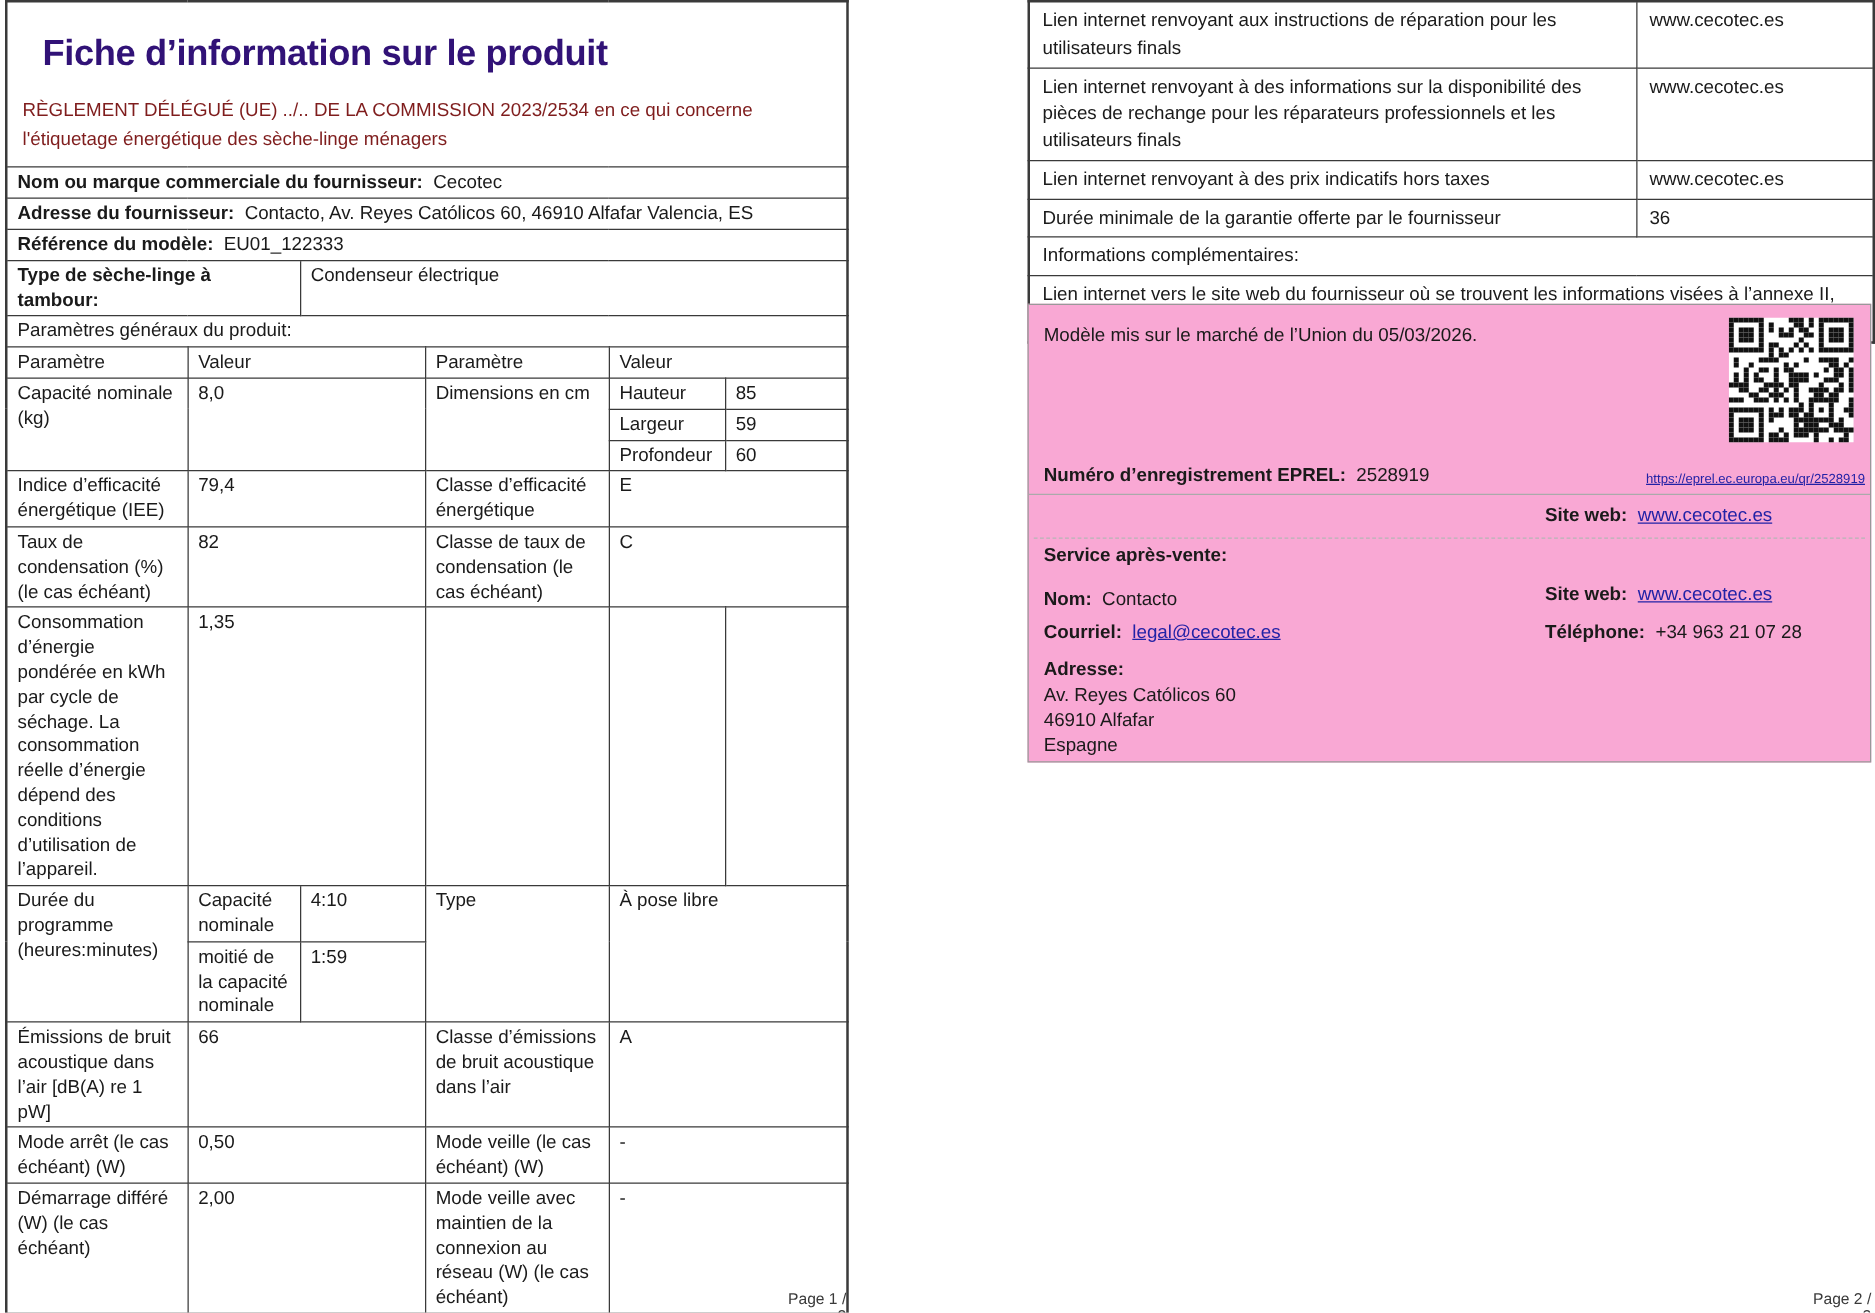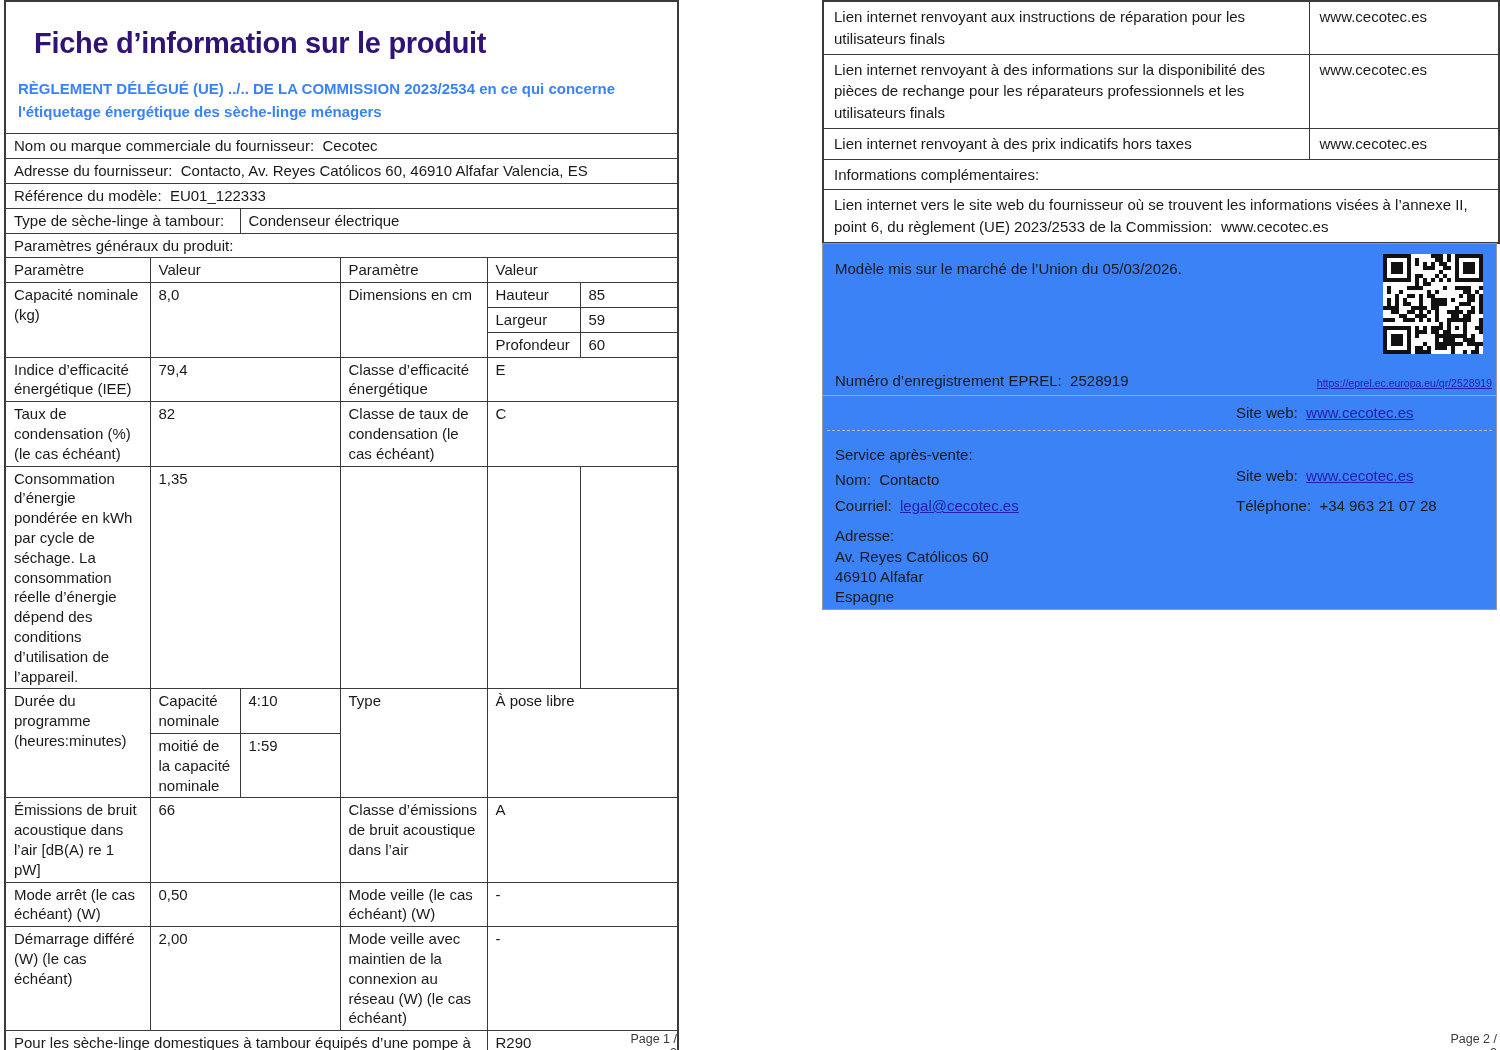--- a/index.html
+++ b/index.html
@@ -1,32 +1,32 @@
 <!DOCTYPE html>
 <html><head>
 <meta charset="utf-8">
 <style>
   html,body{margin:0;padding:0;background:#ffffff;}
   body{width:1500px;height:1050px;position:relative;font-family:"Liberation Sans",sans-serif;color:#1a1a1a;font-size:15px;}
-  .b{font-weight:normal;}
+  .b{font-weight:bold;}
   
   table.sheet{border-collapse:collapse;table-layout:fixed;position:absolute;background:#fff;}
   table.sheet td,table.sheet th{border:1.5px solid #3a3a3a;vertical-align:top;text-align:left;padding:2px 8px;font-weight:normal;line-height:1.32;box-sizing:border-box;}
   #left-table{left:4px;top:0px;width:673px;border:2px solid #3a3a3a;}
   #left-table .title-cell{padding:6px 12px 10px 12px;}
   #left-table h1{margin:16px;font-size:29px;font-weight:bold;color:#311277;letter-spacing:-0.3px;}
-  .reg-text{margin-top:9px;font-size:15px;line-height:1.5;color:#3b82f6;font-weight:bold;}
+  .reg-text{margin-top:9px;font-size:15px;line-height:1.5;color:#7f1d1d;}
   .inforow td{padding:4px 8px;}
   .valcell{padding-left:10px;}
   
   #right-table{left:822px;top:0px;width:676px;border:2px solid #3a3a3a;}
   #right-table td{padding:4px 10px;line-height:1.45;}
   .heavy-top td{border-top:2.5px solid #3a3a3a;}
   
-  #info-box{position:absolute;left:822px;top:243px;width:675px;height:367px;border:1.2px solid #999;box-sizing:border-box;background:#3b82f6;}
+  #info-box{position:absolute;left:822px;top:243px;width:675px;height:367px;border:1.2px solid #999;box-sizing:border-box;background:#f9a8d4;}
   #info-box .abs{position:absolute;}
   .divider-solid{position:absolute;left:0;right:0;border-top:1px solid #aaa;}
   .divider-dashed{position:absolute;left:4px;right:4px;border-top:1px dashed #b5b5b5;}
   a.lnk, .lnk{color:#2222a6;text-decoration:underline;cursor:pointer;}
   .eprel-url{font-size:10.5px;text-align:right;}
   .footer{position:absolute;font-size:12.5px;color:#3a3a3a;}
   .qr-wrap{position:absolute;top:10px;right:13px;width:100px;height:100px;}
 </style>
 </head>
 <body>
@@ -160,20 +160,24 @@
     <td>Lien internet renvoyant aux instructions de réparation pour les utilisateurs finals</td>
     <td>www.cecotec.es</td>
   </tr>
   <tr style="height:65px">
     <td>Lien internet renvoyant à des informations sur la disponibilité des pièces de rechange pour les réparateurs professionnels et les utilisateurs finals</td>
     <td>www.cecotec.es</td>
   </tr>
   <tr style="height:23px">
     <td>Lien internet renvoyant à des prix indicatifs hors taxes</td>
     <td>www.cecotec.es</td>
+  </tr>
+  <tr style="height:22px">
+    <td>Durée minimale de la garantie offerte par le fournisseur</td>
+    <td>36</td>
   </tr>
   <tr class="heavy-top" style="height:23px">
     <td colspan="2" class="b">Informations complémentaires:</td>
   </tr>
   <tr style="height:46px">
     <td colspan="2">
       <span>Lien internet vers le site web du fournisseur où se trouvent les informations visées à l’annexe II, point 6, du règlement (UE) 2023/2533 de la Commission:</span>&nbsp;
       <span>www.cecotec.es</span>
     </td>
   </tr>
@@ -501,21 +505,21 @@
 
   <div class="divider-solid" style="top:151px;"></div>
 
   <div class="abs" style="left:413px;top:160px;">
     <span class="b">Site web:</span>&nbsp;
     <a class="lnk">www.cecotec.es</a>
   </div>
 
   <div class="divider-dashed" style="top:186px;"></div>
 
-  <div class="abs b" style="left:12px;top:202px;">Service après-vente:</div>
+  <div class="abs b" style="left:12px;top:192px;">Service après-vente:</div>
 
   <div class="abs" style="left:12px;top:227px;">
     <span class="b">Nom:</span>&nbsp;
     <span>Contacto</span>
   </div>
   <div class="abs" style="left:413px;top:223px;">
     <span class="b">Site web:</span>&nbsp;
     <a class="lnk">www.cecotec.es</a>
   </div>
 

